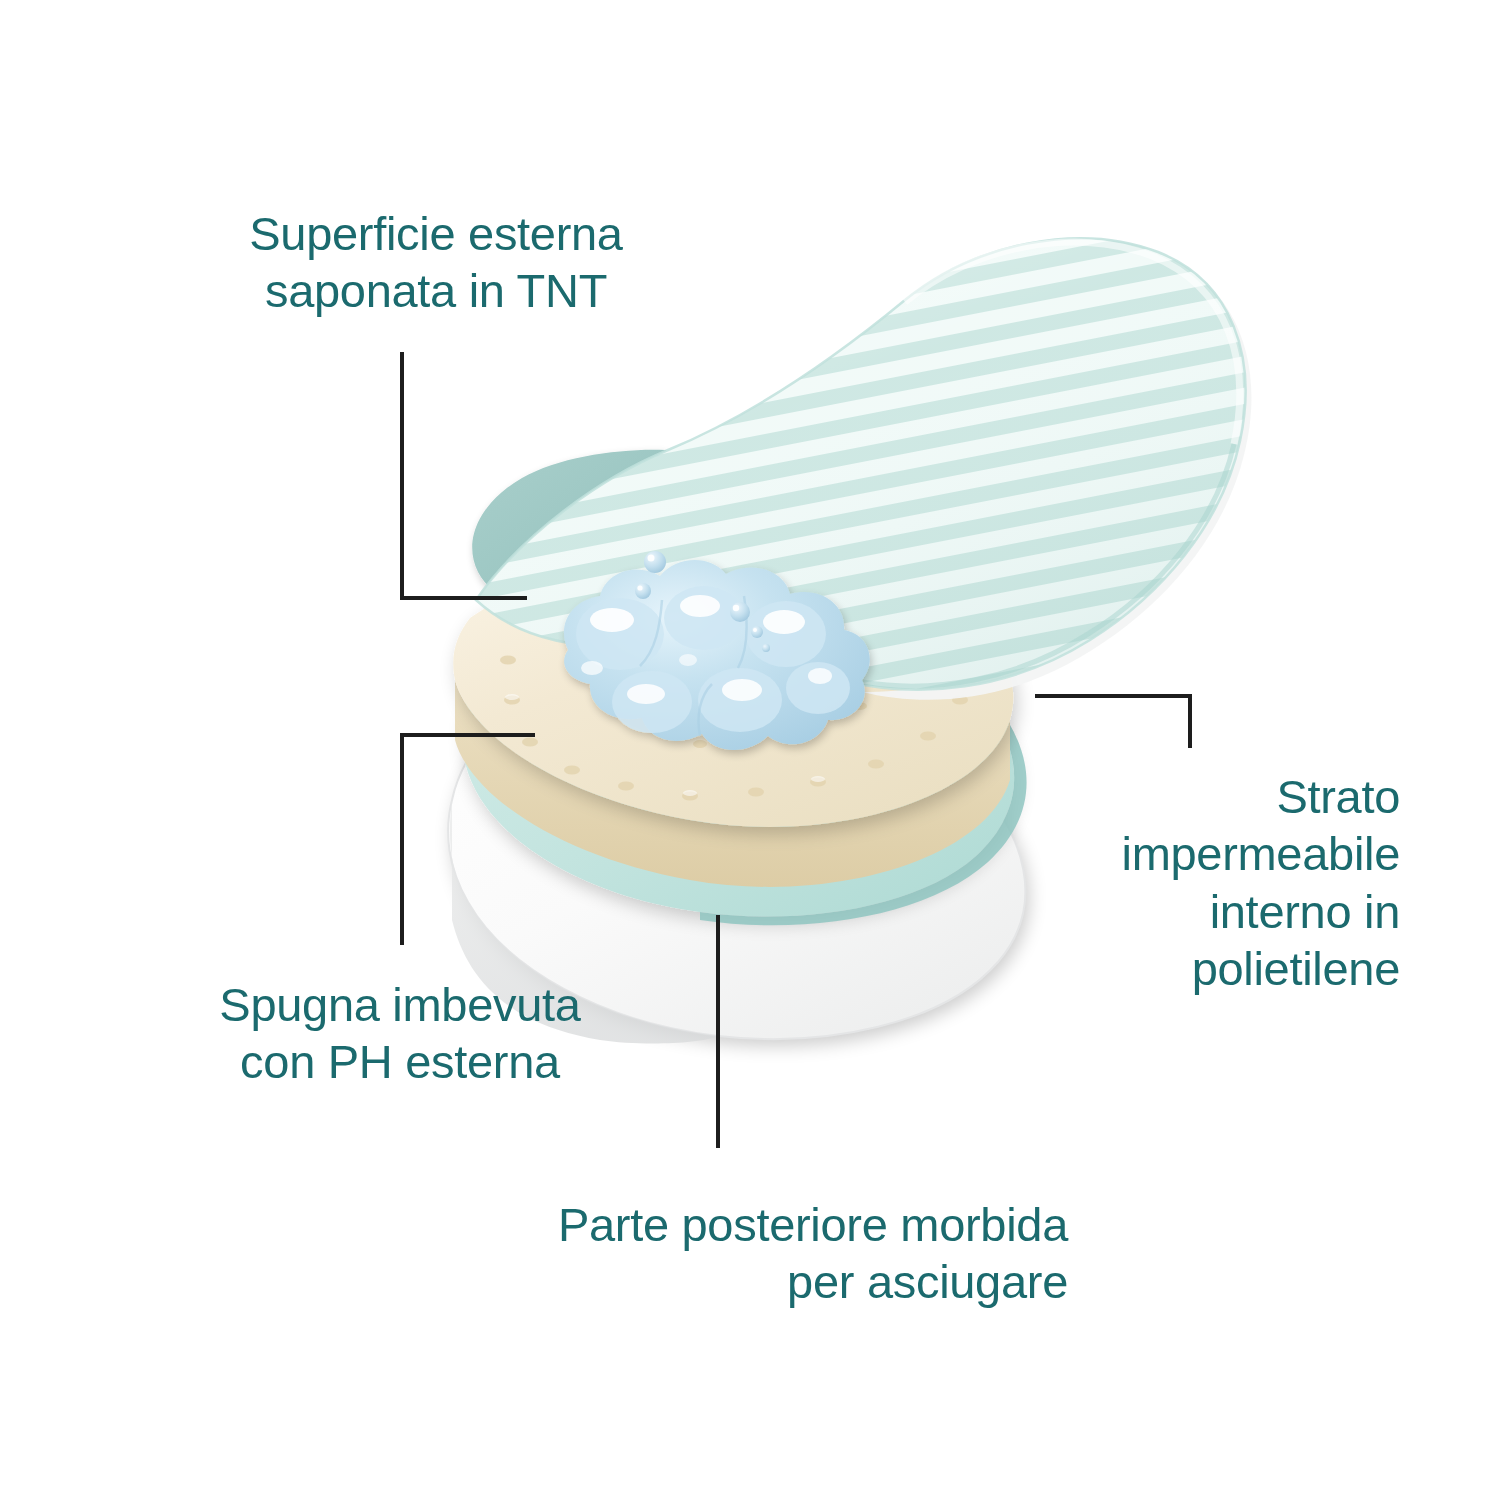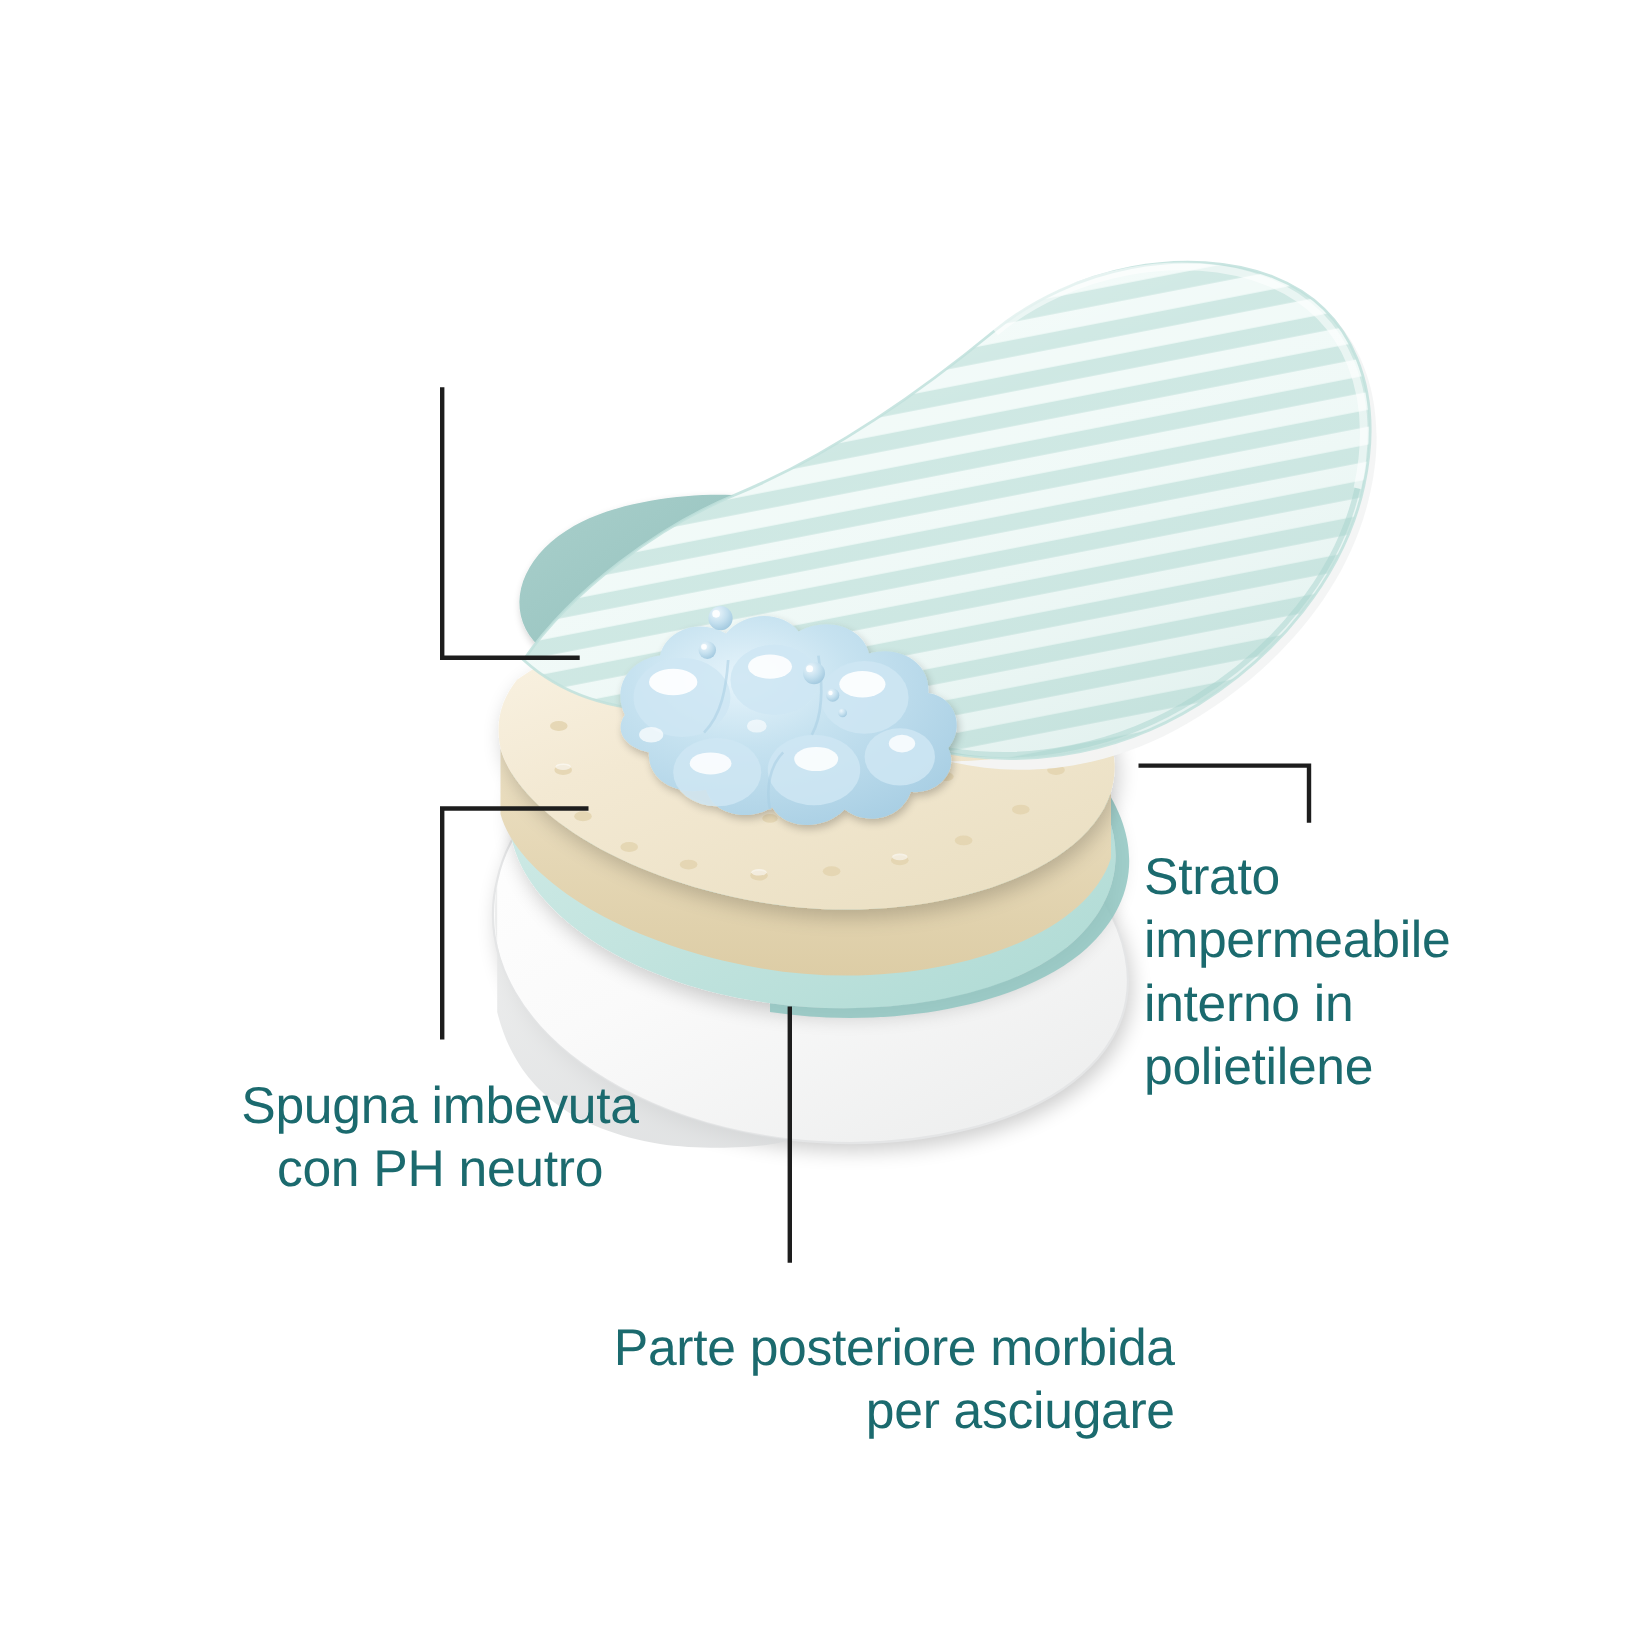--- a/index.html
+++ b/index.html
@@ -40,21 +40,21 @@
   .label-tnt {
     left: 176px;
     top: 205px;
     width: 520px;
     text-align: center;
   }
   .label-strato {
     left: 1040px;
     top: 768px;
     width: 360px;
-    text-align: left;
+    text-align: right;
   }
   .label-spugna {
     left: 150px;
     top: 976px;
     width: 500px;
     text-align: center;
   }
   .label-posteriore {
     left: 368px;
     top: 1196px;
@@ -347,25 +347,27 @@
 
     <g stroke="#1d1d1d" stroke-width="4" fill="none" stroke-linecap="butt">
       <polyline points="402,352 402,598 527,598"></polyline>
       <polyline points="400,735 535,735 535,735"></polyline>
       <polyline points="402,735 402,945"></polyline>
       <polyline points="1035,696 1190,696 1190,748"></polyline>
       <polyline points="718,915 718,1148"></polyline>
     </g>
   </svg>
 
+  <div class="label label-tnt">Superficie esterna
+saponata in TNT</div>
 
   <div class="label label-strato">Strato
 impermeabile
 interno in
 polietilene</div>
 
   <div class="label label-spugna">Spugna imbevuta
-con PH neutro</div>
+con PH esterna</div>
 
   <div class="label label-posteriore">Parte posteriore morbida
 per asciugare</div>
 
 </div>
 
 </body></html>

